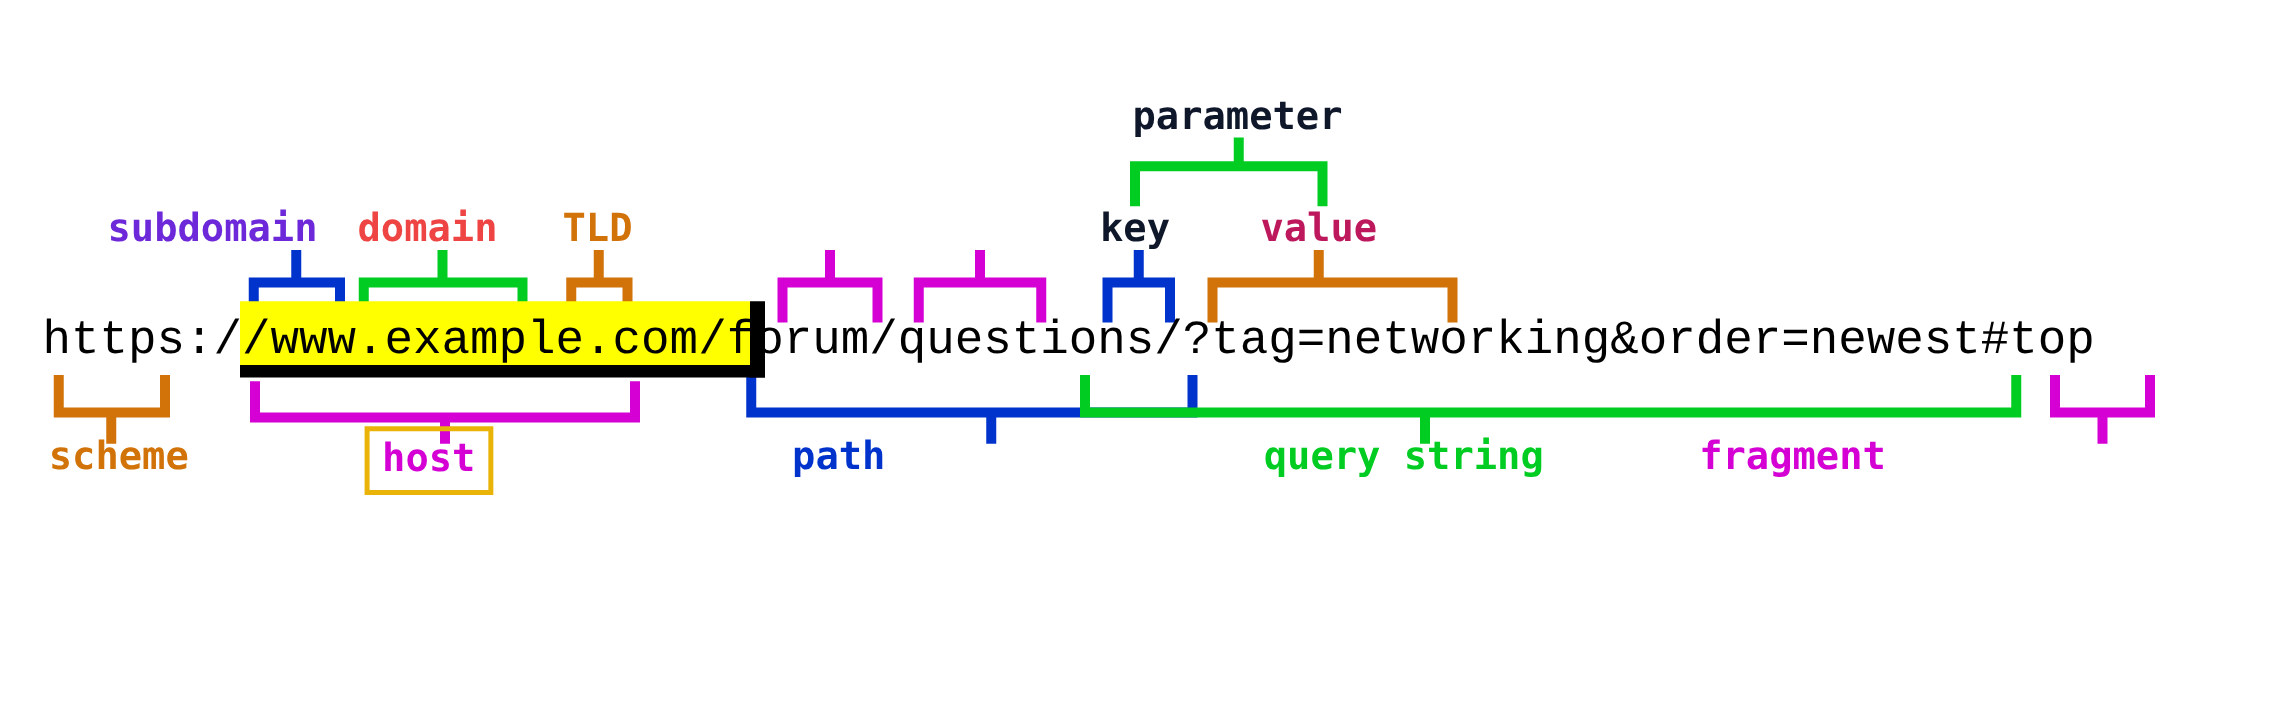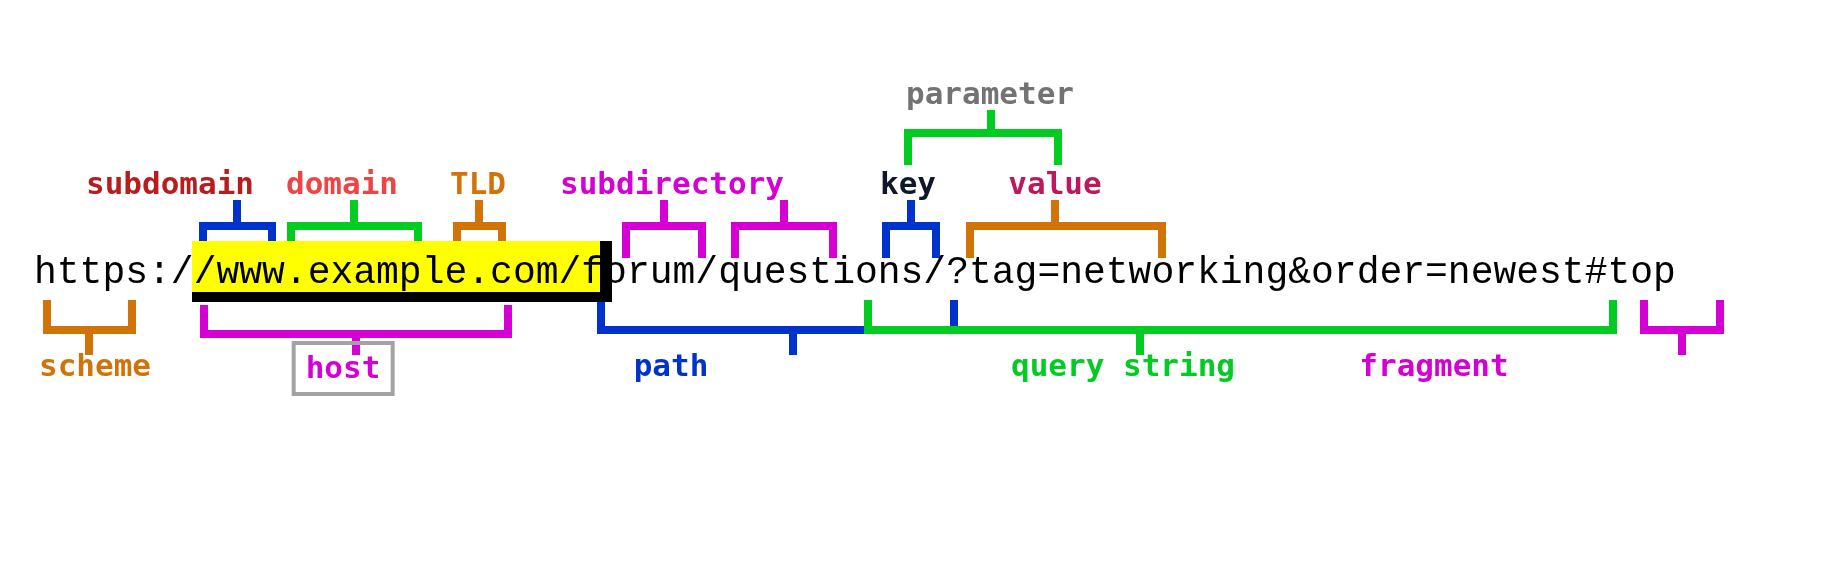--- a/index.html
+++ b/index.html
@@ -61,21 +61,21 @@
   }
   .label.center { transform: translateX(-50%); }
 
   .label-boxed {
     position: absolute;
     font-family: "DejaVu Sans Mono", "Liberation Mono", monospace;
     font-weight: bold;
     font-size: 31px;
     line-height: 31px;
     white-space: pre;
-    border: 4px solid #a3a3a3;
+    border: 4px solid #eab308;
     padding: 7px 10px 9px 10px;
     transform: translateX(-50%);
     z-index: 7;
   }
 
   
   #brackets {
     position: absolute;
     left: 0; top: 0;
     width: 1828px;
@@ -155,33 +155,32 @@
     </g>
 
     <g stroke="#d400d4" stroke-width="8" fill="none">
       <path d="M 1644 300 L 1644 330 L 1720 330 L 1720 300"></path>
       <path d="M 1682 330 L 1682 355"></path>
     </g>
   </svg>
 
   <div class="url-line"><span class="url-seg">https://</span><span class="url-seg">www.example.com</span><span class="url-seg">/forum/questions/?tag=networking&amp;order=newest#top</span></div>
 
-  <div class="label center" style="left:170px; top:168px; color:#b91c1c;">subdomain</div>
+  <div class="label center" style="left:170px; top:168px; color:#6d28d9;">subdomain</div>
 
   <div class="label center" style="left:342px; top:168px; color:#ef4444;">domain</div>
 
   <div class="label center" style="left:478px; top:168px; color:#d2730a;">TLD</div>
 
-  <div class="label center" style="left:672px; top:168px; color:#d400d4;">subdirectory</div>
 
   <div class="label center" style="left:908px; top:168px; color:#0f172a;">key</div>
 
   <div class="label center" style="left:1055px; top:168px; color:#be185d;">value</div>
 
-  <div class="label center" style="left:990px; top:78px; color:#737373;">parameter</div>
+  <div class="label center" style="left:990px; top:78px; color:#0f172a;">parameter</div>
 
   <div class="label center" style="left:95px; top:350px; color:#d2730a;">scheme</div>
 
   <div class="label-boxed" style="left:343px; top:341px; color:#d400d4;">host</div>
 
   <div class="label center" style="left:671px; top:350px; color:#0033cc;">path</div>
 
   <div class="label center" style="left:1434px; top:350px; color:#d400d4;">fragment</div>
 
   <div class="label center" style="left:1123px; top:350px; color:#00cc22;">query string</div>

